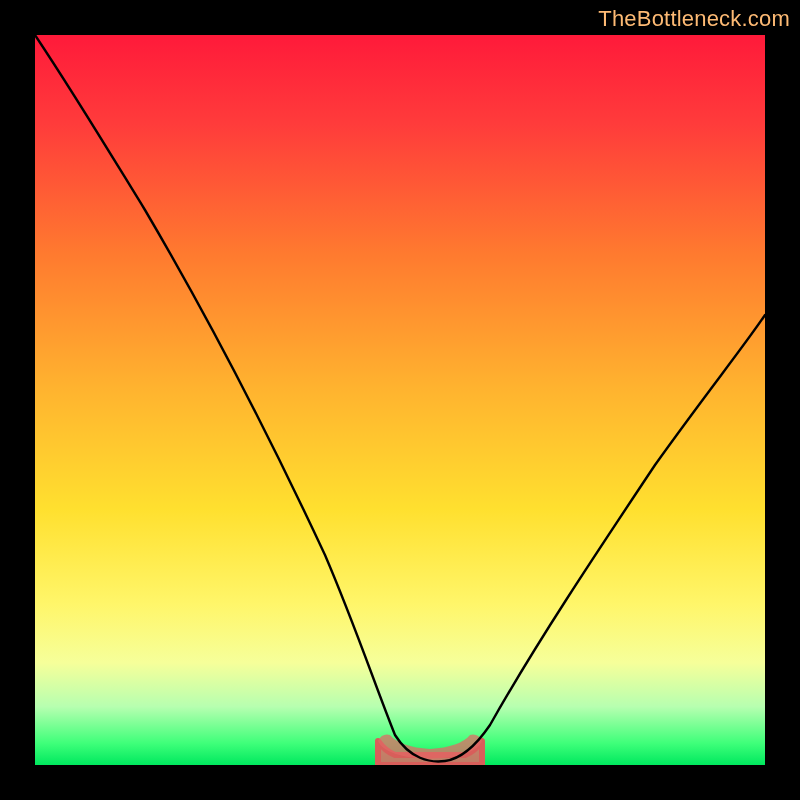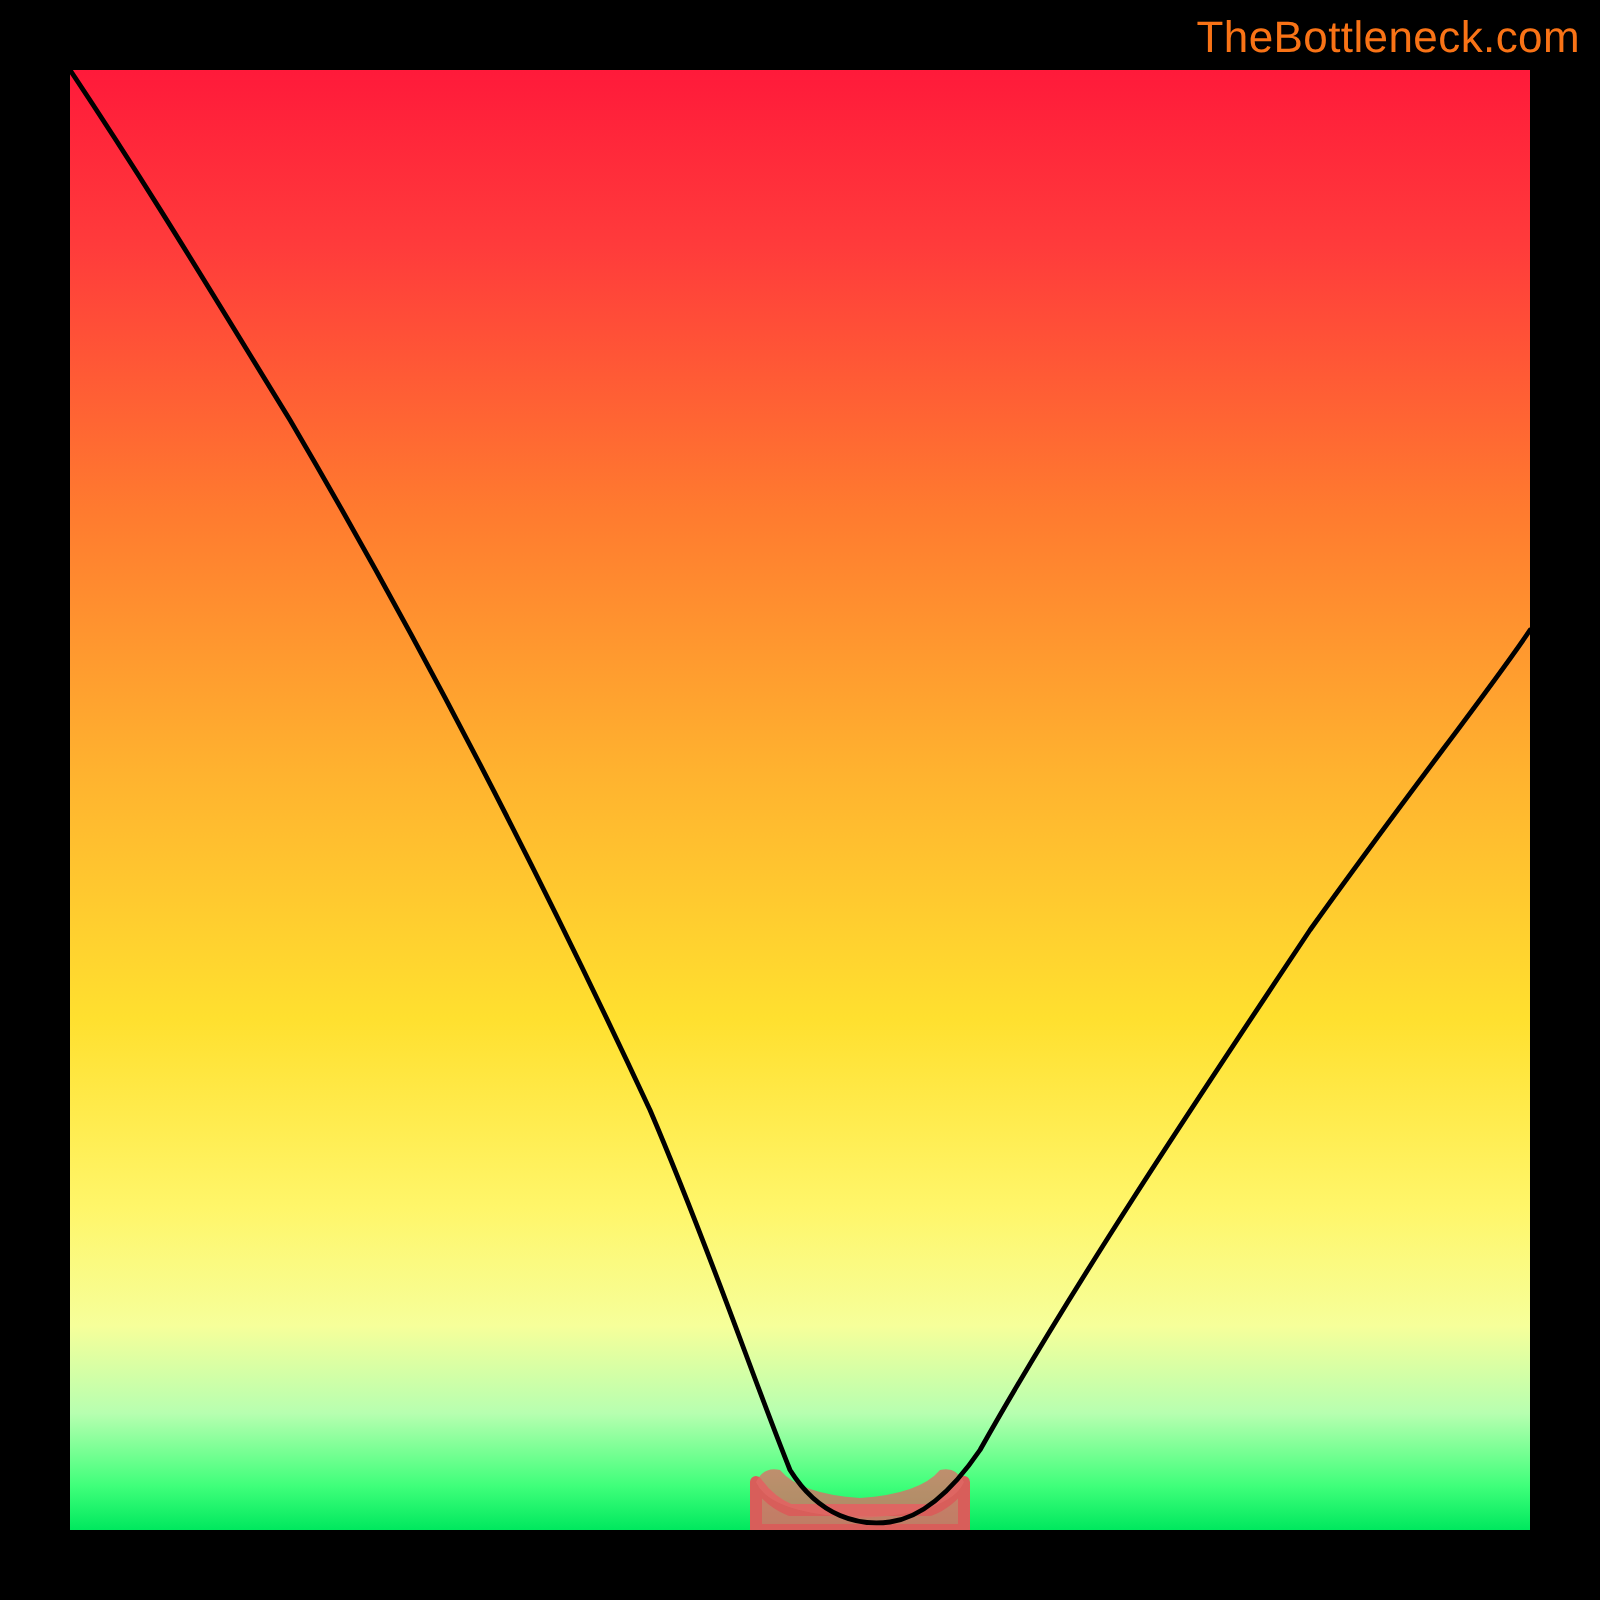--- a/index.html
+++ b/index.html
@@ -41,21 +41,21 @@
     position: absolute;
     left: 0;
     top: 0;
     width: 730px;
     height: 730px;
   }
   .watermark {
     position: absolute;
     top: 6px;
     right: 10px;
-    color: #f97316;
+    color: #fdba74;
     font-size: 22px;
     font-weight: 500;
     letter-spacing: 0.2px;
     user-select: none;
   }
 </style>
 </head>
 <body>
 
 <div class="frame">

